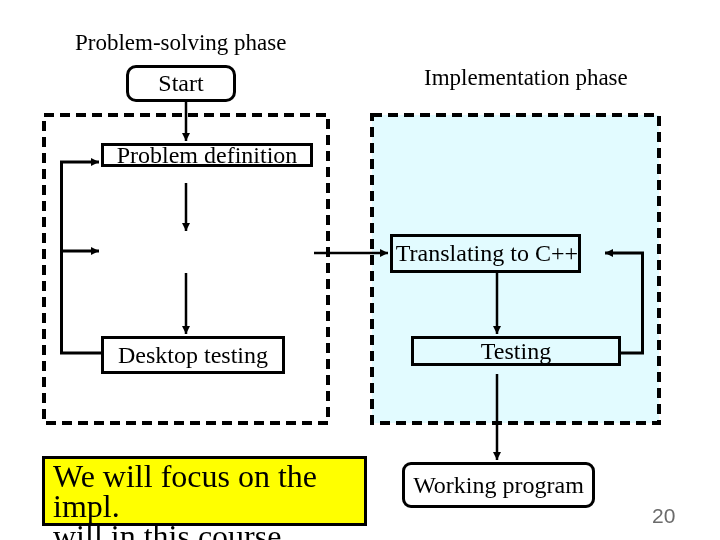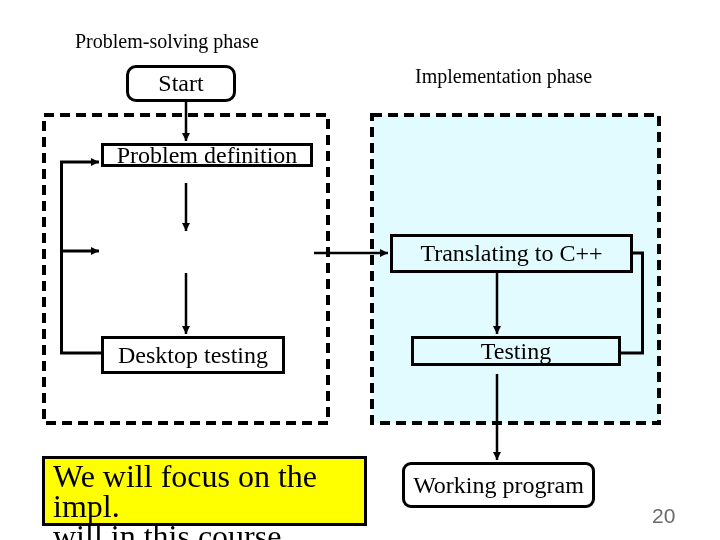--- a/index.html
+++ b/index.html
@@ -4,37 +4,37 @@
 <style>
   html,body { margin:0; padding:0; background:#fff; }
   .slide {
     position:relative; width:720px; height:540px;
     background:#fff; overflow:hidden;
     font-family:"Liberation Serif", serif; color:#000;
   }
   .slide svg.wires { position:absolute; left:0; top:0; z-index:0; }
   .phase-title {
     position:absolute; z-index:2; white-space:nowrap;
-    font-size:20px; line-height:1.1;
+    font-size:23px; line-height:1.1;
   }
   #title-problem-solving { left:75px; top:30px; }
-  #title-implementation  { left:415px; top:65px; }
+  #title-implementation  { left:424px; top:65px; }
   .node {
     position:absolute; z-index:1; box-sizing:border-box;
     border:3px solid #000; background:#fff;
     display:flex; align-items:center; justify-content:center;
     font-size:24px; white-space:nowrap;
   }
   .node.rounded { border-radius:10px; }
   .node.phase-fill { background:var(--color-implementation-fill, #E2FBFF); }
   #node-start            { left:126px; top:65px;  width:110px; height:37px; }
   #node-problem-def      { left:101px; top:143px; width:212px; height:24px; }
   #node-algorithm-design { left:101px; top:233px; width:212px; height:40px; }
   #node-desktop-testing  { left:101px; top:336px; width:184px; height:38px; }
-  #node-translating      { left:390px; top:234px; width:243px; height:39px; }
+  #node-translating      { left:390px; top:234px; width:191px; height:39px;justify-content:flex-end; }
   #node-testing          { left:411px; top:336px; width:210px; height:30px; }
   #node-working-program  { left:402px; top:462px; width:193px; height:46px; border-radius:9px; }
   .note-box {
     position:absolute; z-index:1; box-sizing:border-box;
     left:42px; top:456px; width:325px; height:70px;
     border:3px solid #000;
     background:var(--color-note-background, #FFFF00);
     padding:2px 8px; font-size:32px; line-height:30px;
   }
   .page-number {

